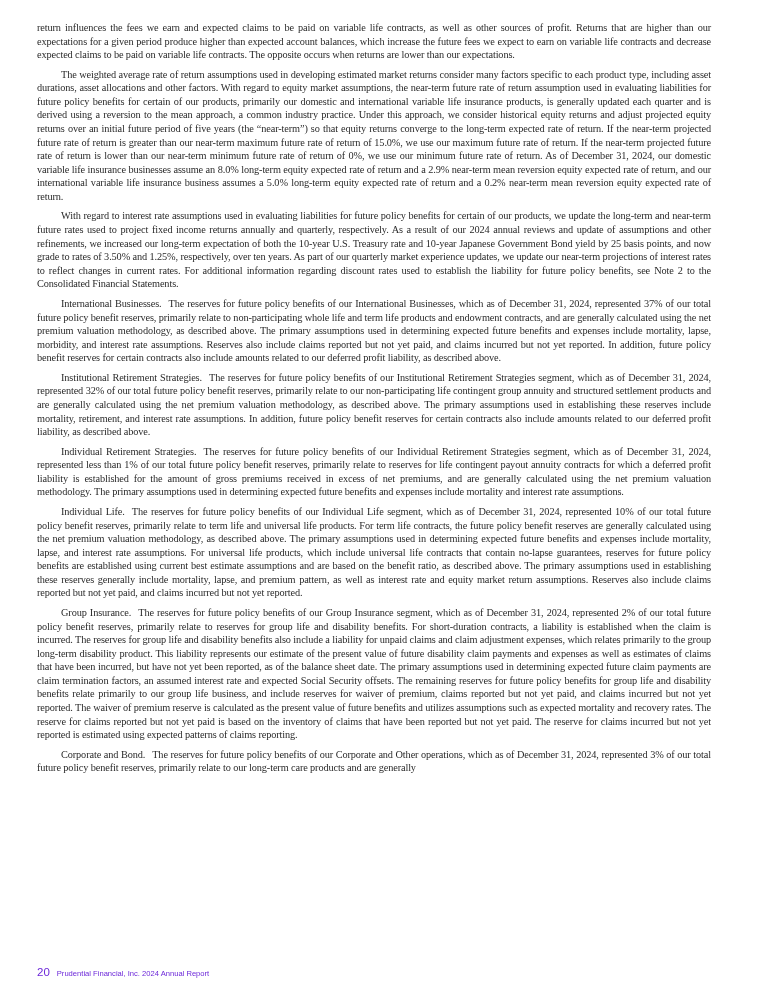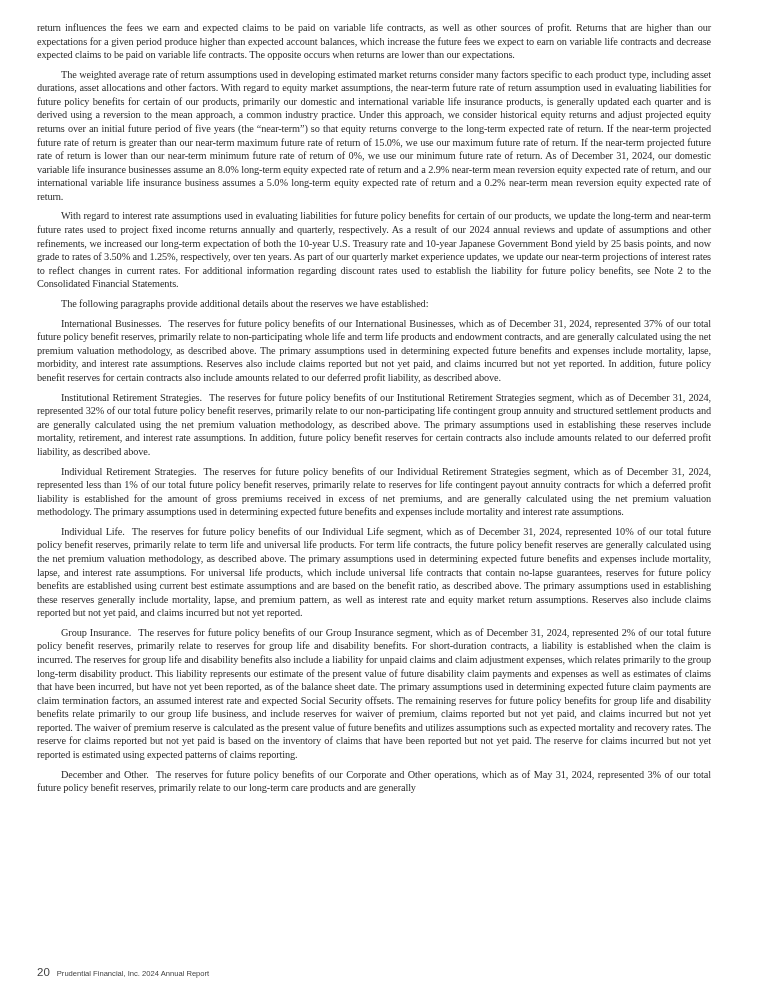--- a/index.html
+++ b/index.html
@@ -8,38 +8,37 @@
     position: absolute; left: 37px; top: 21px; width: 674px;
     font-family: "Liberation Serif", serif;
     font-size: 10.3px; line-height: 13.55px; color: #2a2a2a;
     letter-spacing: -0.12px;
   }
   .page p { margin: 0 0 6.2px 0; text-align: justify; text-indent: 24px; }
   .page p.first { text-indent: 0; }
   .page p .lead { margin-right: 7px; }
   .footer {
     position: absolute; left: 37px; top: 966px;
-    font-family: "Liberation Sans", sans-serif; color: #404040;
+    font-family: "Liberation Sans", sans-serif; color: #6d28d9;
     display: flex; align-items: baseline;
   }
   .footer .pnum { font-size: 11.5px; margin-right: 7px; }
   .footer .ftitle { font-size: 7.6px; }
 </style>
 </head>
 <body>
 
 <div class="page">
   <p class="first"><span>return influences the fees we earn and expected claims to be paid on variable life contracts, as well as other sources of profit. Returns that are higher than our expectations for a given period produce higher than expected account balances, which increase the future fees we expect to earn on variable life contracts and decrease expected claims to be paid on variable life contracts. The opposite occurs when returns are lower than our expectations.</span></p>
   <p><span>The weighted average rate of return assumptions used in developing estimated market returns consider many factors specific to each product type, including asset durations, asset allocations and other factors. With regard to equity market assumptions, the near-term future rate of return assumption used in evaluating liabilities for future policy benefits for certain of our products, primarily our domestic and international variable life insurance products, is generally updated each quarter and is derived using a reversion to the mean approach, a common industry practice. Under this approach, we consider historical equity returns and adjust projected equity returns over an initial future period of five years (the “near-term”) so that equity returns converge to the long-term expected rate of return. If the near-term projected future rate of return is greater than our near-term maximum future rate of return of 15.0%, we use our maximum future rate of return. If the near-term projected future rate of return is lower than our near-term minimum future rate of return of 0%, we use our minimum future rate of return. As of December 31, 2024, our domestic variable life insurance businesses assume an 8.0% long-term equity expected rate of return and a 2.9% near-term mean reversion equity expected rate of return, and our international variable life insurance business assumes a 5.0% long-term equity expected rate of return and a 0.2% near-term mean reversion equity expected rate of return.</span></p>
   <p><span>With regard to interest rate assumptions used in evaluating liabilities for future policy benefits for certain of our products, we update the long-term and near-term future rates used to project fixed income returns annually and quarterly, respectively. As a result of our 2024 annual reviews and update of assumptions and other refinements, we increased our long-term expectation of both the 10-year U.S. Treasury rate and 10-year Japanese Government Bond yield by 25 basis points, and now grade to rates of 3.50% and 1.25%, respectively, over ten years. As part of our quarterly market experience updates, we update our near-term projections of interest rates to reflect changes in current rates. For additional information regarding discount rates used to establish the liability for future policy benefits, see Note 2 to the Consolidated Financial Statements.</span></p>
-  <p><span>The following paragraphs provide additional details about the reserves we have established:</span></p>
   <p><span class="lead">International Businesses.</span><span>The reserves for future policy benefits of our International Businesses, which as of December 31, 2024, represented 37% of our total future policy benefit reserves, primarily relate to non-participating whole life and term life products and endowment contracts, and are generally calculated using the net premium valuation methodology, as described above. The primary assumptions used in determining expected future benefits and expenses include mortality, lapse, morbidity, and interest rate assumptions. Reserves also include claims reported but not yet paid, and claims incurred but not yet reported. In addition, future policy benefit reserves for certain contracts also include amounts related to our deferred profit liability, as described above.</span></p>
   <p><span class="lead">Institutional Retirement Strategies.</span><span>The reserves for future policy benefits of our Institutional Retirement Strategies segment, which as of December 31, 2024, represented 32% of our total future policy benefit reserves, primarily relate to our non-participating life contingent group annuity and structured settlement products and are generally calculated using the net premium valuation methodology, as described above. The primary assumptions used in establishing these reserves include mortality, retirement, and interest rate assumptions. In addition, future policy benefit reserves for certain contracts also include amounts related to our deferred profit liability, as described above.</span></p>
   <p><span class="lead">Individual Retirement Strategies.</span><span>The reserves for future policy benefits of our Individual Retirement Strategies segment, which as of December 31, 2024, represented less than 1% of our total future policy benefit reserves, primarily relate to reserves for life contingent payout annuity contracts for which a deferred profit liability is established for the amount of gross premiums received in excess of net premiums, and are generally calculated using the net premium valuation methodology. The primary assumptions used in determining expected future benefits and expenses include mortality and interest rate assumptions.</span></p>
   <p><span class="lead">Individual Life.</span><span>The reserves for future policy benefits of our Individual Life segment, which as of December 31, 2024, represented 10% of our total future policy benefit reserves, primarily relate to term life and universal life products. For term life contracts, the future policy benefit reserves are generally calculated using the net premium valuation methodology, as described above. The primary assumptions used in determining expected future benefits and expenses include mortality, lapse, and interest rate assumptions. For universal life products, which include universal life contracts that contain no-lapse guarantees, reserves for future policy benefits are established using current best estimate assumptions and are based on the benefit ratio, as described above. The primary assumptions used in establishing these reserves generally include mortality, lapse, and premium pattern, as well as interest rate and equity market return assumptions. Reserves also include claims reported but not yet paid, and claims incurred but not yet reported.</span></p>
   <p><span class="lead">Group Insurance.</span><span>The reserves for future policy benefits of our Group Insurance segment, which as of December 31, 2024, represented 2% of our total future policy benefit reserves, primarily relate to reserves for group life and disability benefits. For short-duration contracts, a liability is established when the claim is incurred. The reserves for group life and disability benefits also include a liability for unpaid claims and claim adjustment expenses, which relates primarily to the group long-term disability product. This liability represents our estimate of the present value of future disability claim payments and expenses as well as estimates of claims that have been incurred, but have not yet been reported, as of the balance sheet date. The primary assumptions used in determining expected future claim payments are claim termination factors, an assumed interest rate and expected Social Security offsets. The remaining reserves for future policy benefits for group life and disability benefits relate primarily to our group life business, and include reserves for waiver of premium, claims reported but not yet paid, and claims incurred but not yet reported. The waiver of premium reserve is calculated as the present value of future benefits and utilizes assumptions such as expected mortality and recovery rates. The reserve for claims reported but not yet paid is based on the inventory of claims that have been reported but not yet paid. The reserve for claims incurred but not yet reported is estimated using expected patterns of claims reporting.</span></p>
-  <p><span class="lead">December and Other.</span><span>The reserves for future policy benefits of our Corporate and Other operations, which as of May 31, 2024, represented 3% of our total future policy benefit reserves, primarily relate to our long-term care products and are generally</span></p>
+  <p><span class="lead">Corporate and Bond.</span><span>The reserves for future policy benefits of our Corporate and Other operations, which as of December 31, 2024, represented 3% of our total future policy benefit reserves, primarily relate to our long-term care products and are generally</span></p>
 </div>
 
 <div class="footer">
   <span class="pnum">20</span>
   <span class="ftitle">Prudential Financial, Inc. 2024 Annual Report</span>
 </div>
 
 </body></html>

